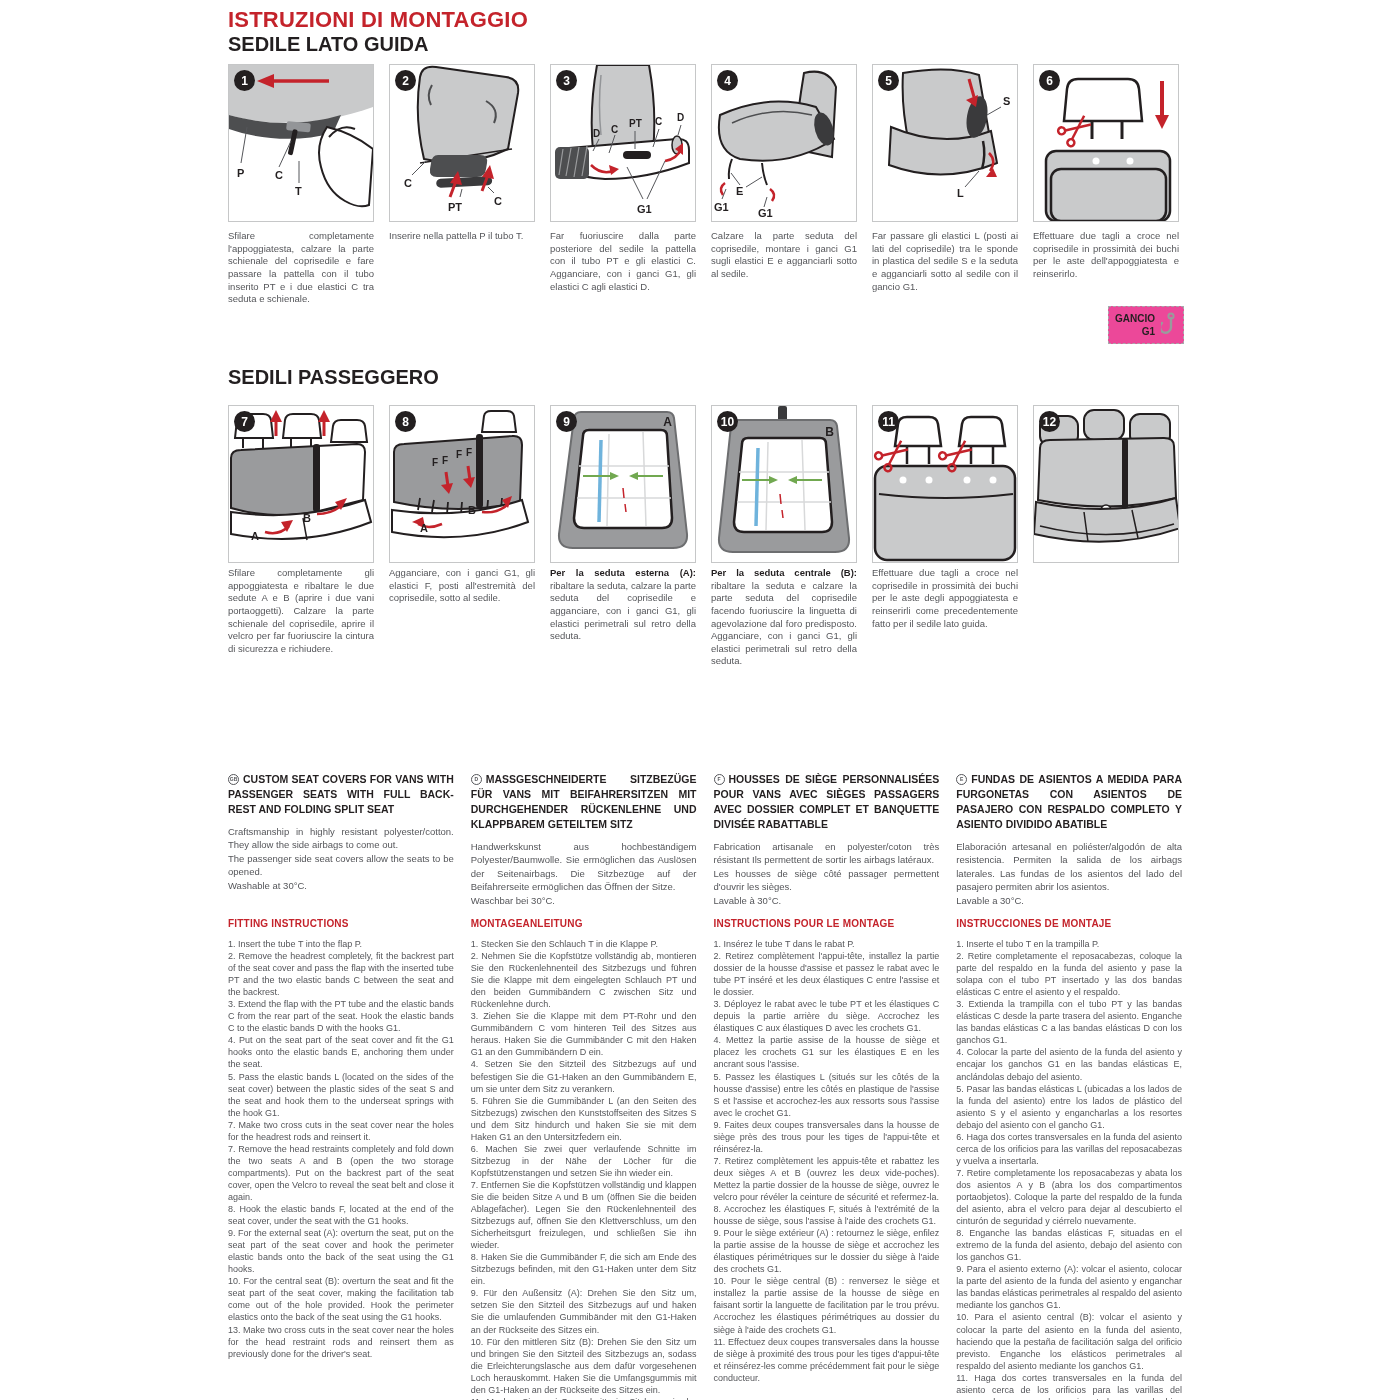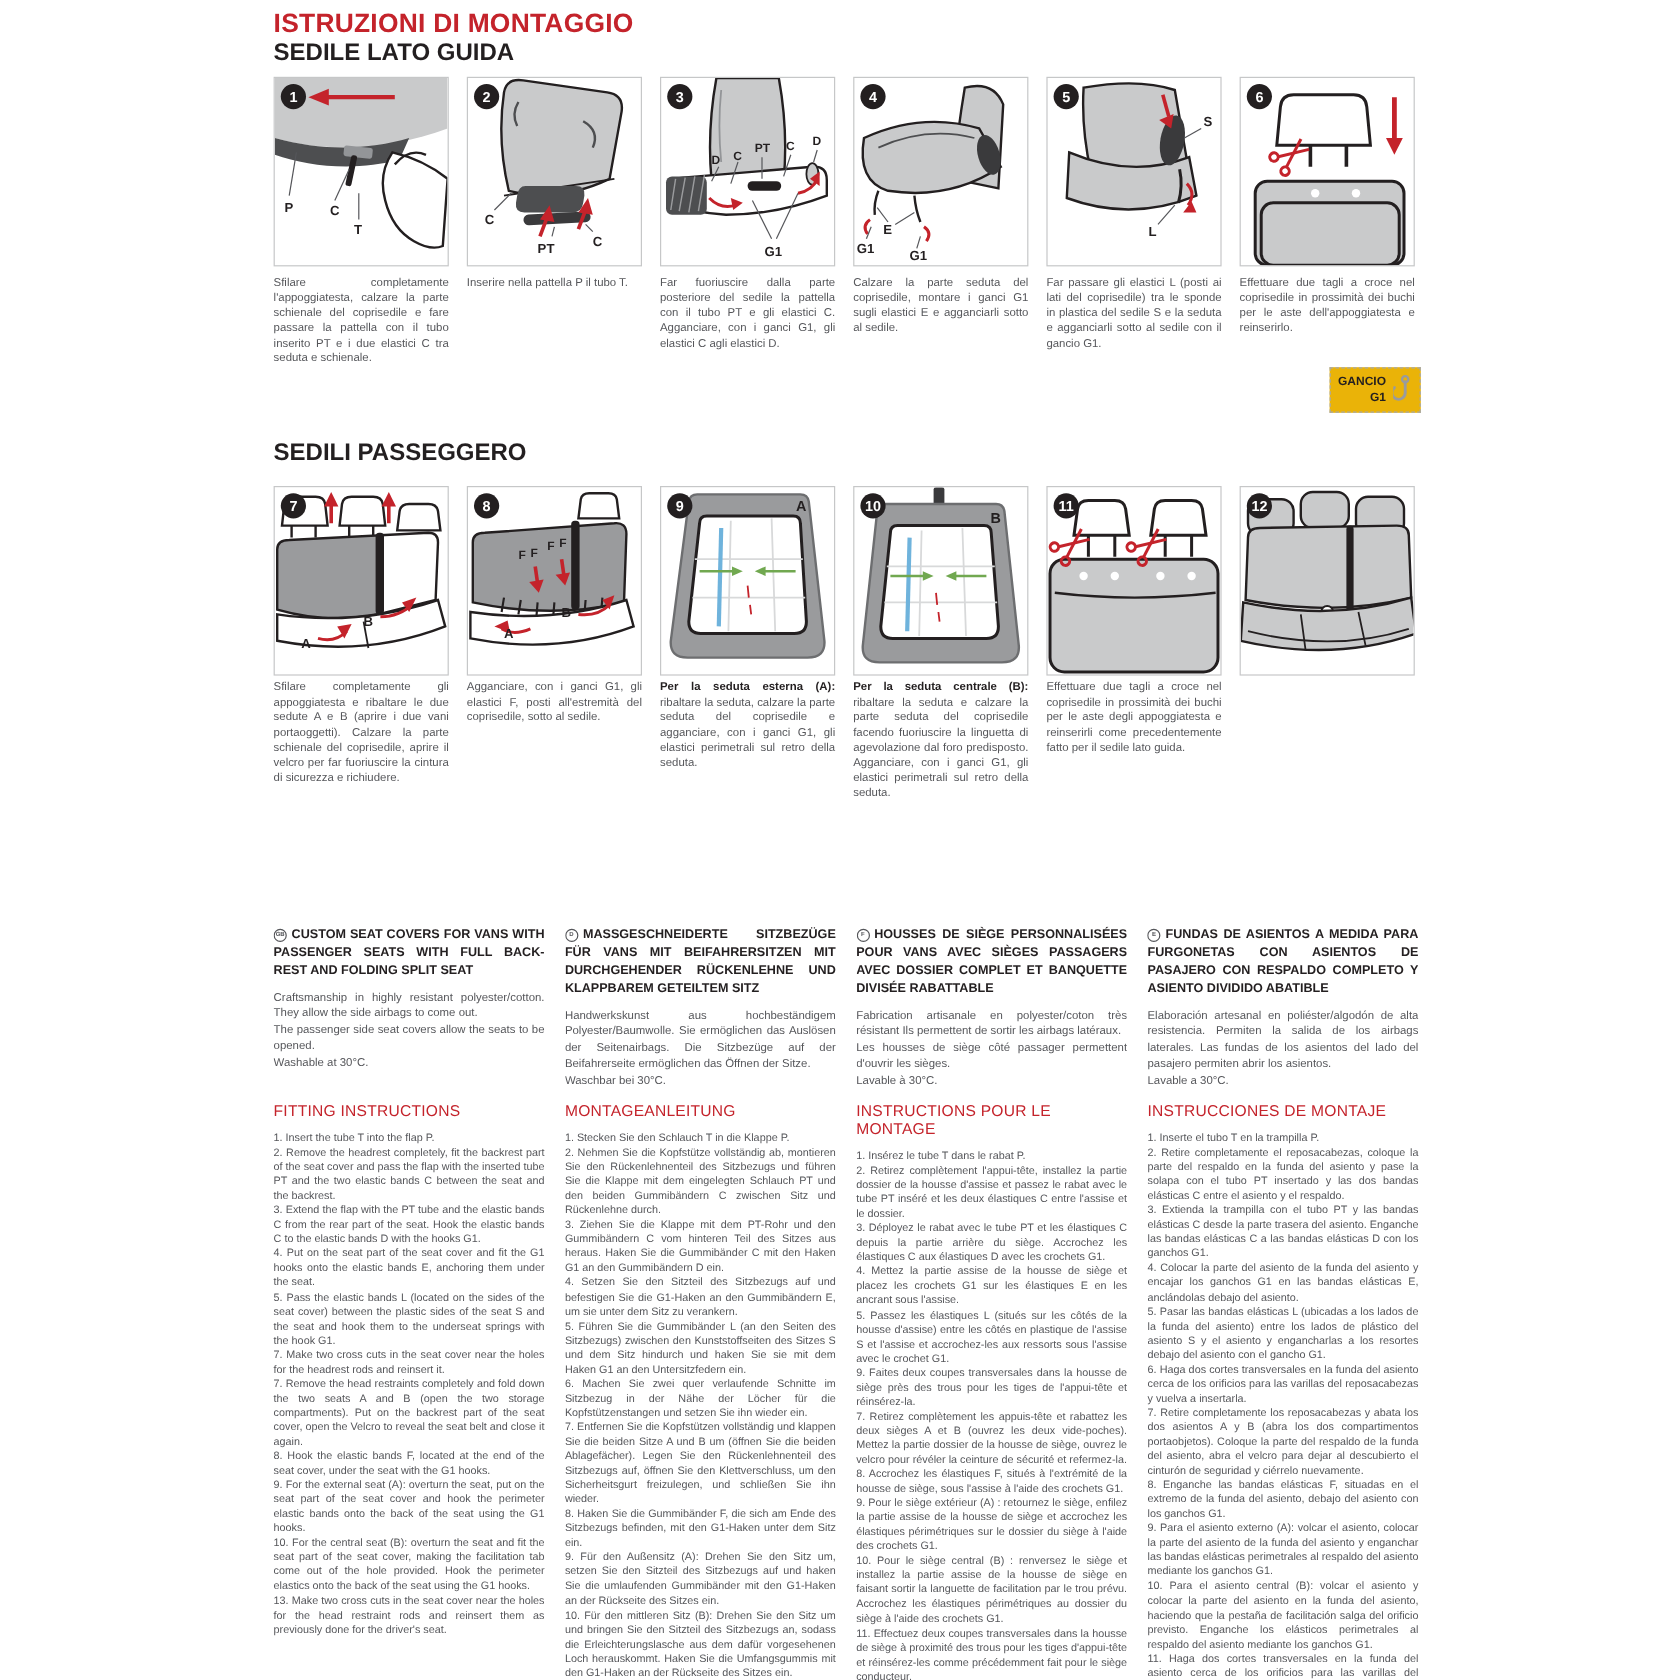--- a/index.html
+++ b/index.html
@@ -18,30 +18,30 @@
   .row1{top:64px}.row2{top:405px}
   .panel{position:relative;width:146px;height:158px;background:#fff;border:1px solid #c6c7c8;box-sizing:border-box;overflow:hidden;}
   .stepnum{position:absolute;top:5px;left:5px;width:21px;height:21px;border-radius:50%;background:var(--dark);
            color:#fff;font-size:12px;font-weight:bold;display:flex;align-items:center;justify-content:center;z-index:2;}
   .panel svg{position:absolute;left:0;top:0;}
   .caption-row{position:absolute;left:228px;display:flex;gap:15px;}
   .cap1{top:230px}.cap2{top:567px}
   .caption{width:146px;font-size:9.5px;line-height:1.33;color:var(--gray);text-align:justify;}
   .caption b{color:var(--dark);margin-top:24px;}
   .gancio{position:absolute;left:1108px;top:306px;width:76px;border:1.5px dashed #a7a9ac;box-sizing:border-box;
-          padding:5px 6px;display:flex;align-items:center;gap:6px;background:#eab308;}
+          padding:5px 6px;display:flex;align-items:center;gap:6px;background:#ec4899;}
   .gancio-text{flex:1;text-align:right;font-weight:bold;color:var(--dark);font-size:10px;line-height:1.3;}
   .langs{position:absolute;left:228px;top:772px;width:954px;display:flex;gap:17px;}
   .lang{flex:1;min-width:0;}
   .lang-head{height:146px;overflow:hidden;}
   .lang-title{font-size:10.5px;font-weight:bold;color:var(--dark);text-align:justify;line-height:1.42;}
   .lang-code{display:inline-block;width:9px;height:9px;border:1px solid var(--gray);border-radius:50%;
              font-size:5px;line-height:9px;text-align:center;color:var(--gray);vertical-align:2px;margin-right:4px;font-weight:bold;}
   .lang-intro{margin-top:8px;font-size:9.5px;line-height:1.42;color:var(--gray);text-align:justify;white-space:pre-line;}
-  .inst-title{color:var(--red);font-size:13px;font-weight:normal;margin-bottom:9px;letter-spacing:.2px;}
+  .inst-title{color:var(--red);font-size:10px;font-weight:bold;margin-bottom:9px;letter-spacing:.2px;}
   .steps p{margin:0;font-size:9px;line-height:1.34;color:var(--gray);text-align:justify;}
   svg text{font-family:"Liberation Sans", sans-serif;font-weight:bold;fill:#231f20;}
 </style>
 </head>
 <body>
 
 <div class="sheet">
 
   <div class="titles">
     <div class="title">ISTRUZIONI DI MONTAGGIO</div>

